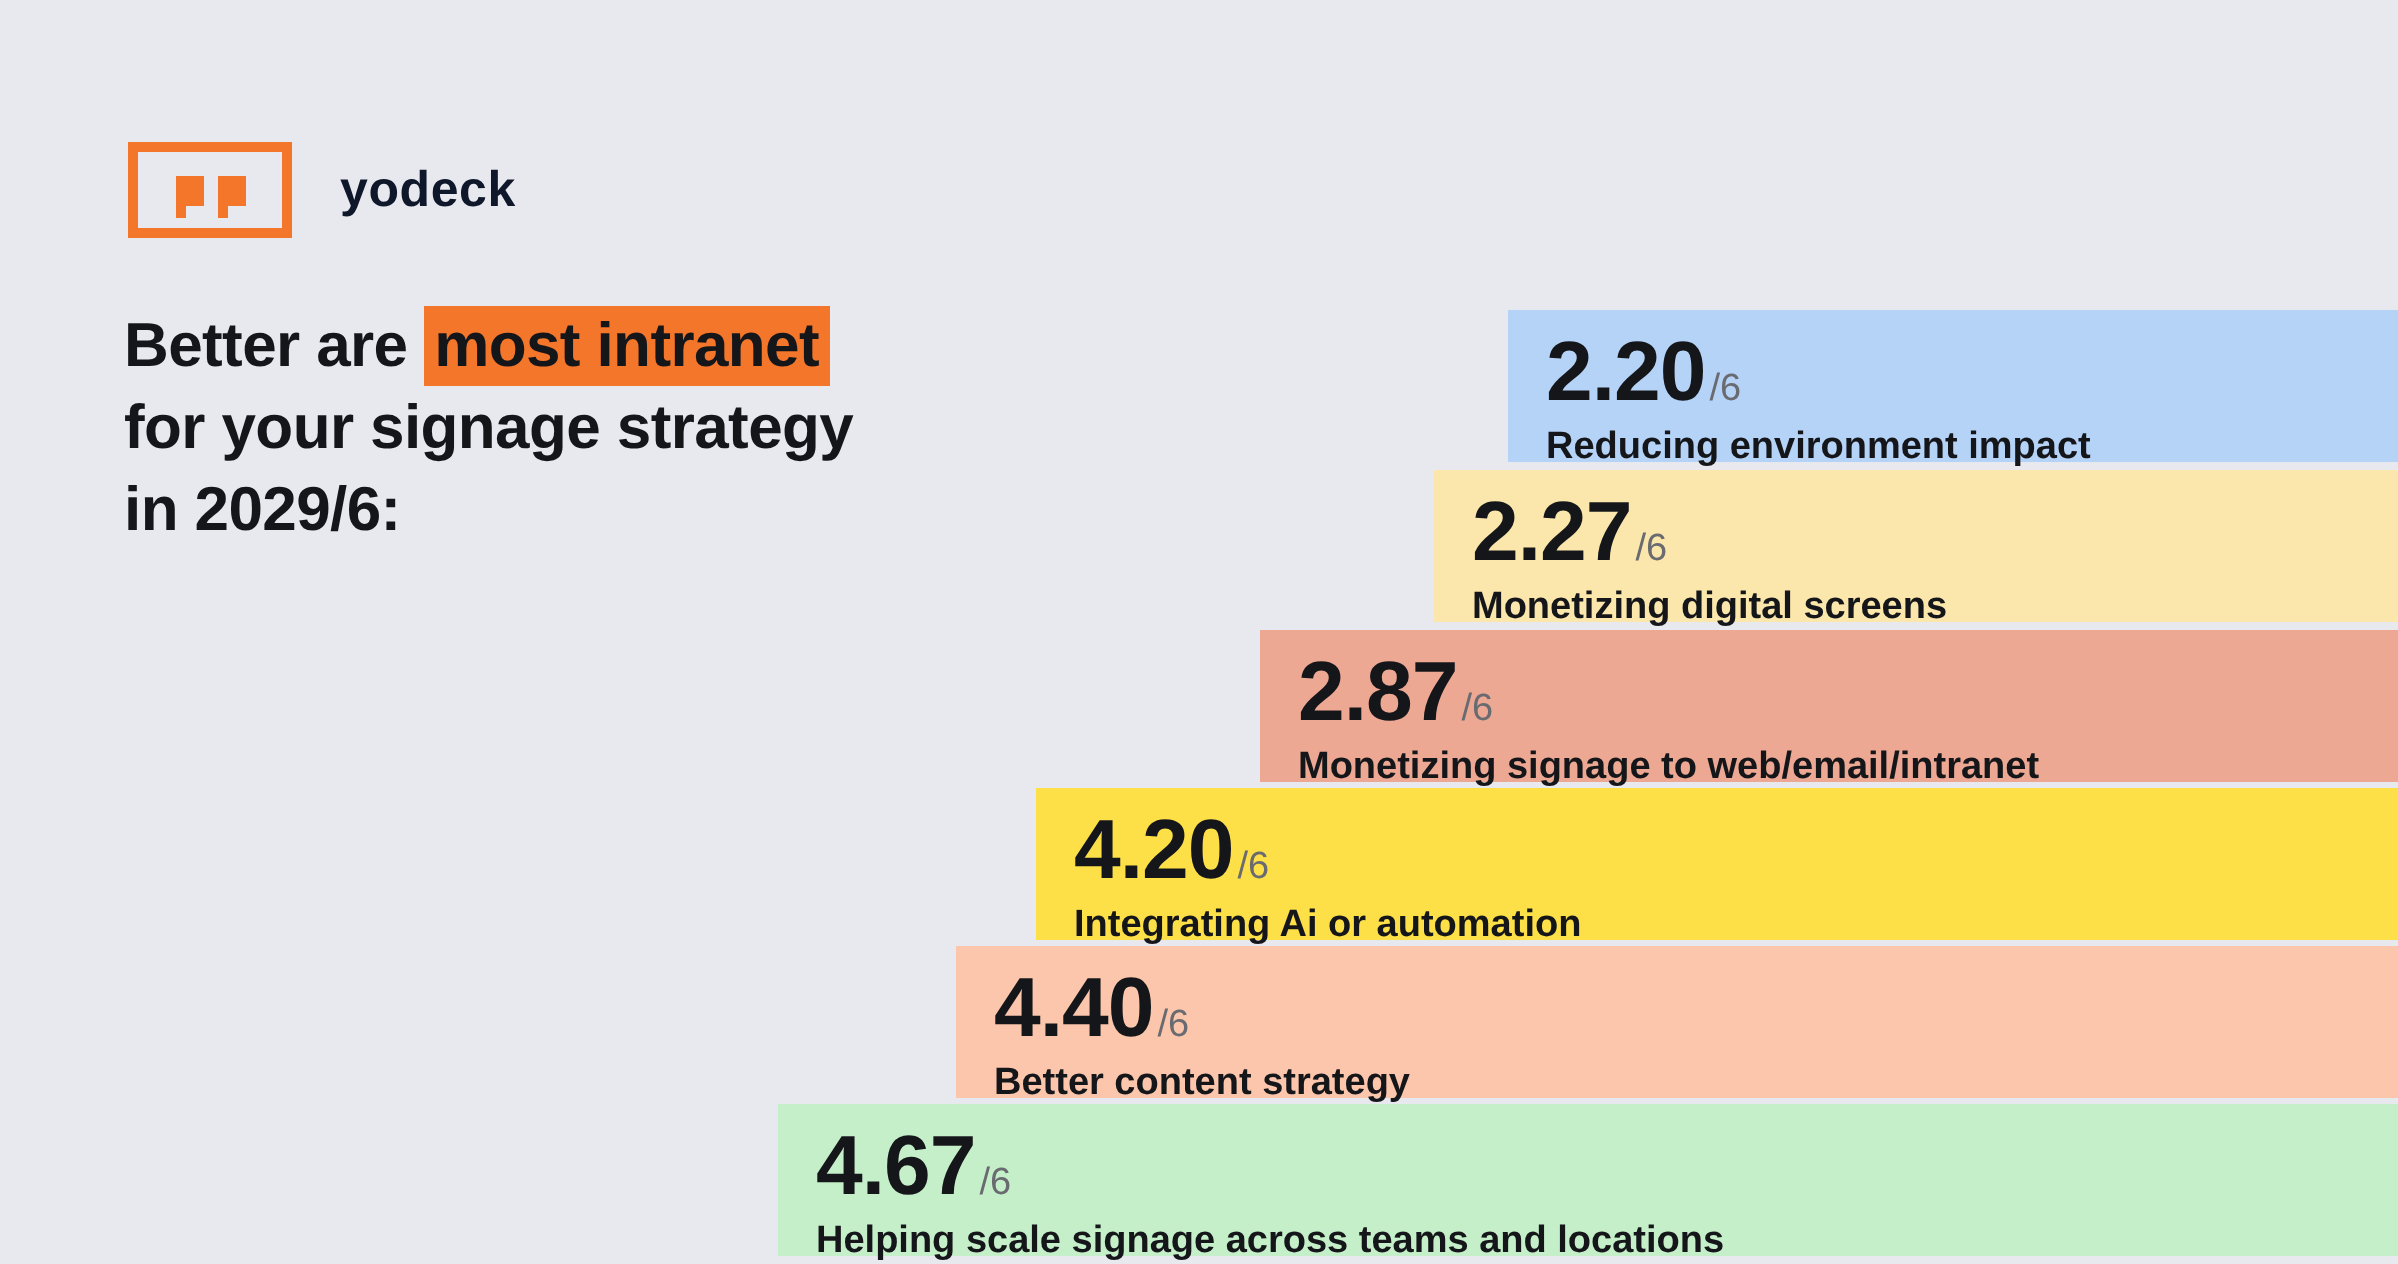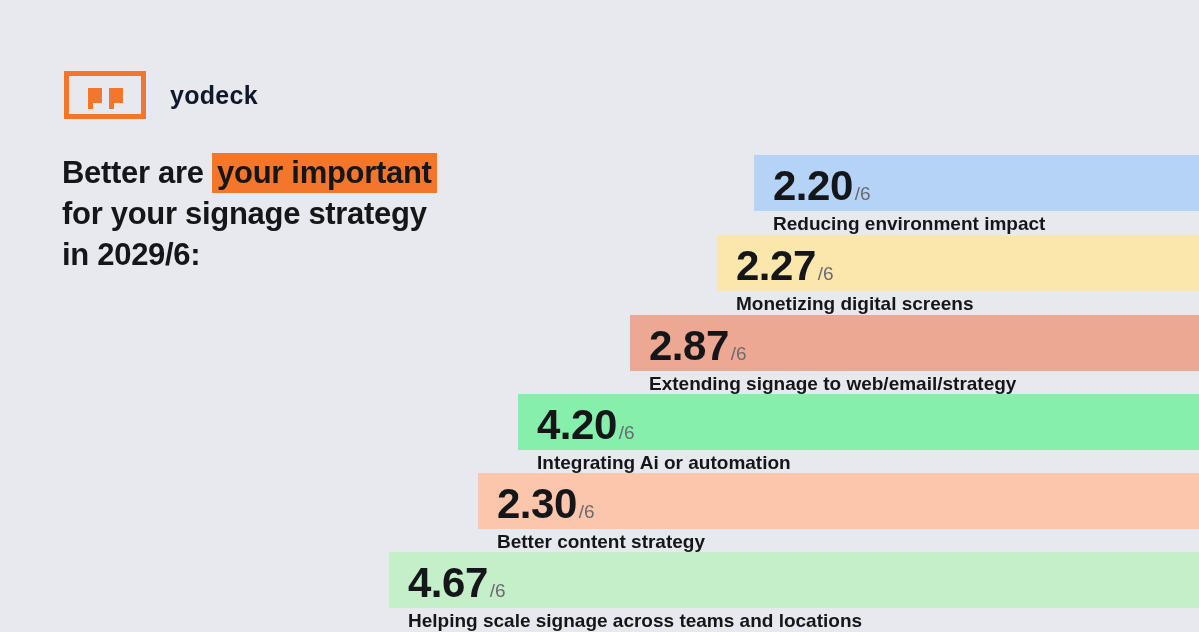--- a/index.html
+++ b/index.html
@@ -89,21 +89,21 @@
   
   .bars {
     position: absolute;
     left: 0;
     top: 0;
     width: 1199px;
     height: 632px;
   }
   .bar {
     position: absolute;
-    height: 56px;
+    height: 76px;
     right: 0;
     box-sizing: border-box;
     padding-left: 10px;
     text-align: right;
   }
   .bar-value {
     position: absolute;
     left: 19px;
     top: 10px;
     display: flex;
@@ -142,21 +142,21 @@
 
   <div class="logo-block">
     <div class="logo-mark">
       <span class="quote-glyph"></span>
       <span class="quote-glyph"></span>
     </div>
     <div class="logo-word">yodeck</div>
   </div>
 
   <div class="headline">
-    <span class="hl-line"><span>Better are </span><span class="hl-mark">your important</span></span>
+    <span class="hl-line"><span>Better are </span><span class="hl-mark">most intranet</span></span>
     <span class="hl-line">for your signage strategy</span>
     <span class="hl-line">in 2029/6:</span>
   </div>
 
   <div class="bars">
 
     <div class="bar" id="bar-0" style="left: 754px; top: 155px; background: rgb(181, 210, 247);">
       <div class="bar-value">
         <span class="bar-num">2.20</span>
         <span class="bar-denom">/6</span>
@@ -170,34 +170,34 @@
         <span class="bar-denom">/6</span>
       </div>
       <div class="bar-label">Monetizing digital screens</div>
     </div>
 
     <div class="bar" id="bar-2" style="left: 630px; top: 315px; background: rgb(237, 168, 147);">
       <div class="bar-value">
         <span class="bar-num">2.87</span>
         <span class="bar-denom">/6</span>
       </div>
-      <div class="bar-label">Extending signage to web/email/strategy</div>
-    </div>
-
-    <div class="bar" id="bar-3" style="left: 518px; top: 394px; background: #86efac;">
+      <div class="bar-label">Monetizing signage to web/email/intranet</div>
+    </div>
+
+    <div class="bar" id="bar-3" style="left: 518px; top: 394px; background: #fde047;">
       <div class="bar-value">
         <span class="bar-num">4.20</span>
         <span class="bar-denom">/6</span>
       </div>
       <div class="bar-label">Integrating Ai or automation</div>
     </div>
 
     <div class="bar" id="bar-4" style="left: 478px; top: 473px; background: rgb(251, 198, 171);">
       <div class="bar-value">
-        <span class="bar-num">2.30</span>
+        <span class="bar-num">4.40</span>
         <span class="bar-denom">/6</span>
       </div>
       <div class="bar-label">Better content strategy</div>
     </div>
 
     <div class="bar" id="bar-5" style="left: 389px; top: 552px; background: rgb(197, 239, 201); text-decoration: underline;">
       <div class="bar-value">
         <span class="bar-num">4.67</span>
         <span class="bar-denom">/6</span>
       </div>

